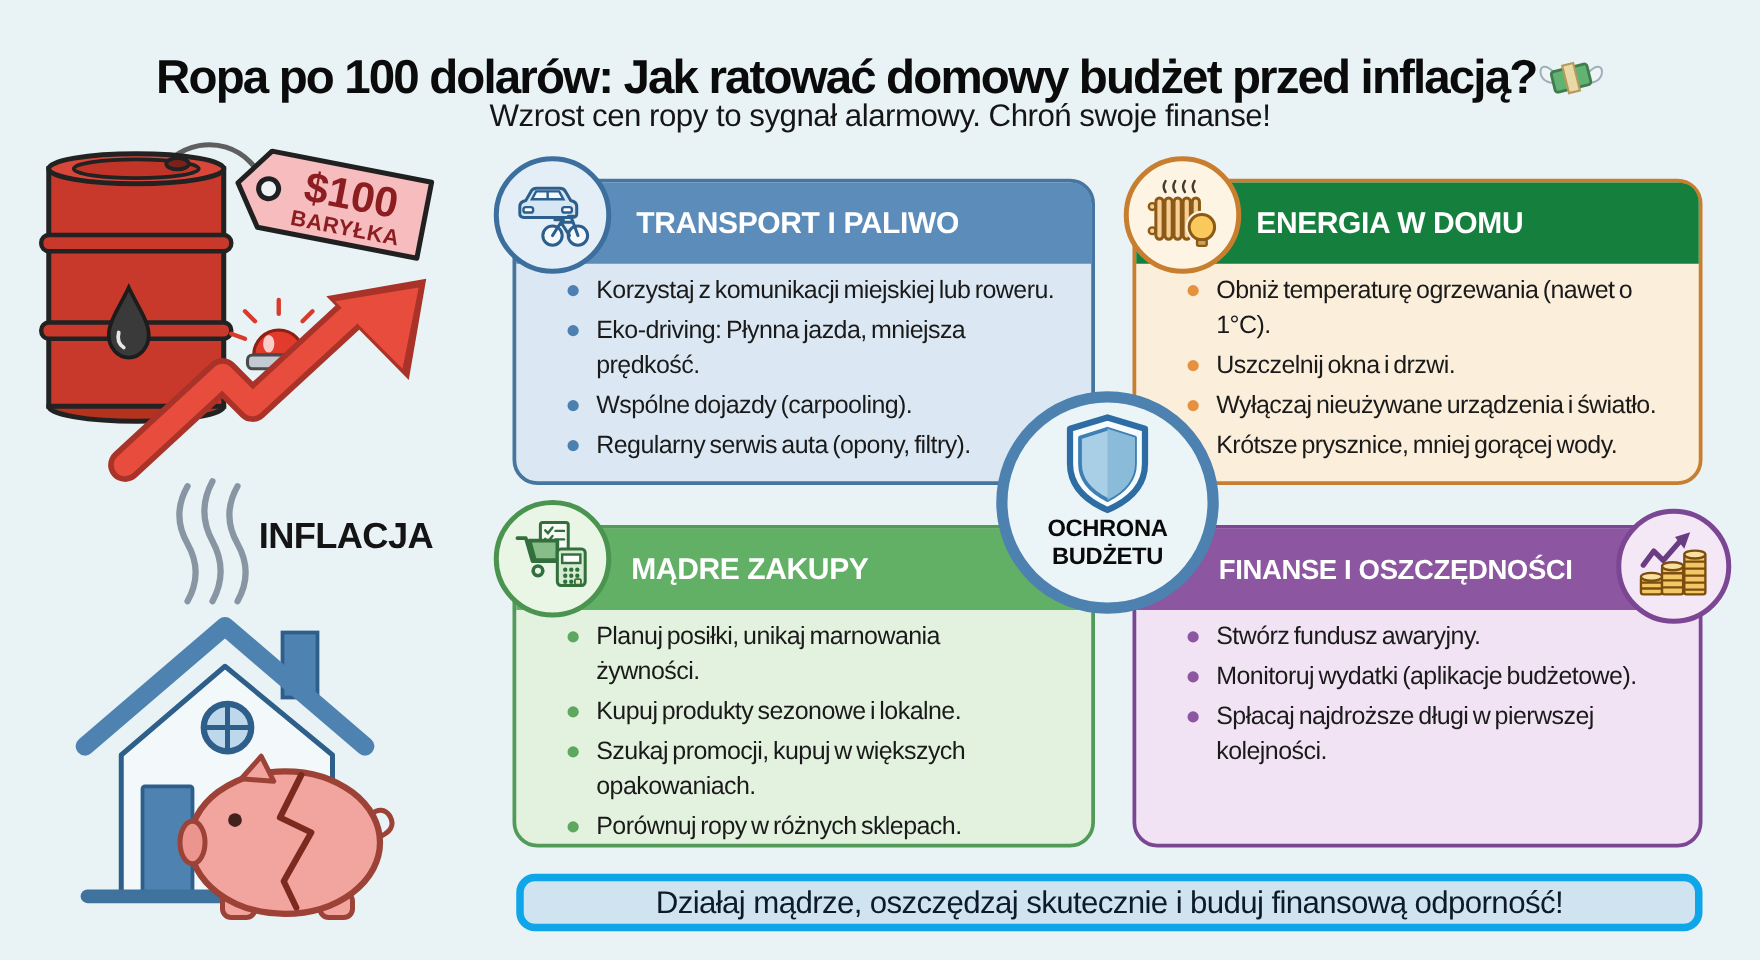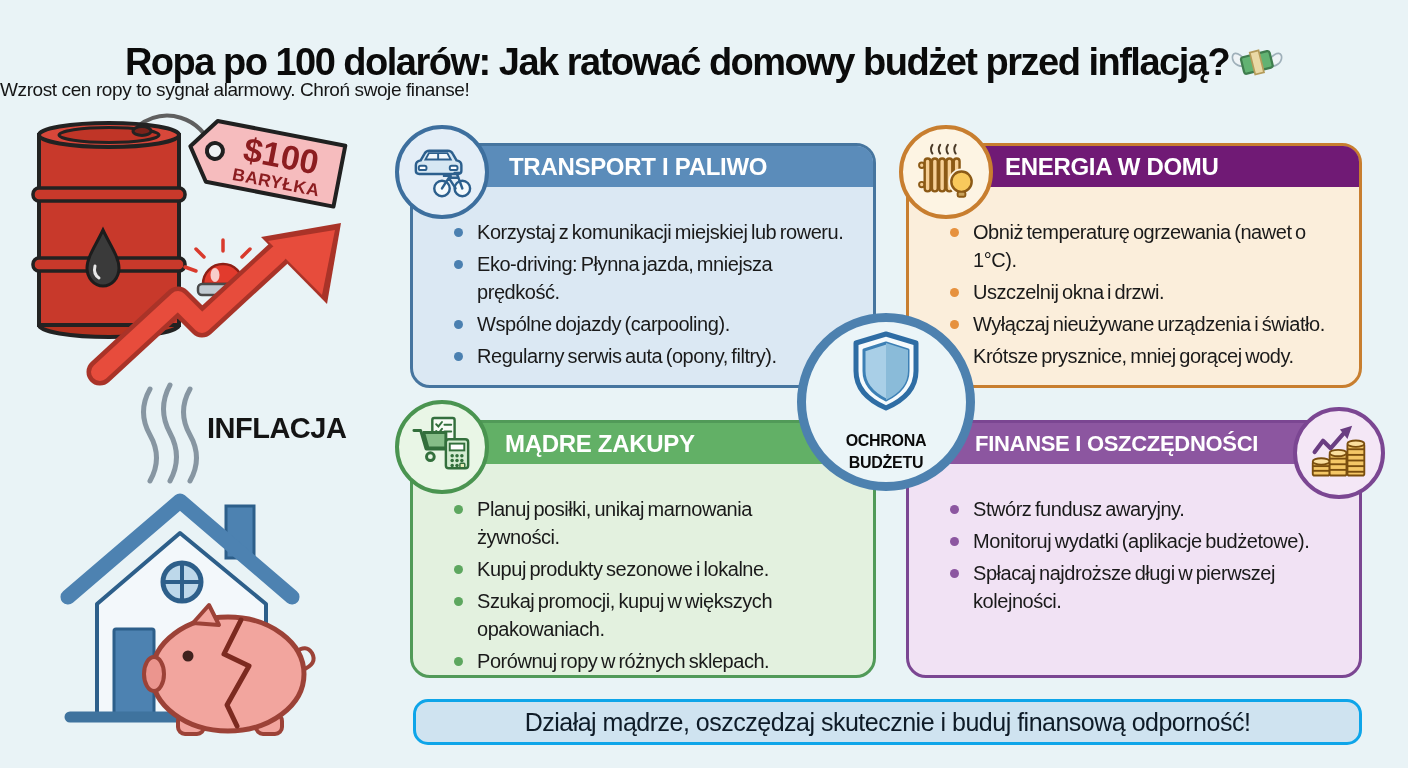--- a/index.html
+++ b/index.html
@@ -2,31 +2,31 @@
 <html><head>
 <meta charset="utf-8">
 <style>
   html,body{margin:0;padding:0;}
   body{width:1408px;height:768px;background:#e9f3f6;font-family:"Liberation Sans","DejaVu Sans",sans-serif;position:relative;overflow:hidden;}
   .stage{position:absolute;inset:0;}
 
   
   .title-row{position:absolute;top:16px;left:0;right:0;display:flex;justify-content:center;align-items:center;gap:2px;}
   .page-title{font-size:38px;font-weight:bold;letter-spacing:-1.5px;color:#0b0b0b;white-space:nowrap;}
-  .subtitle{position:absolute;top:79px;left:0;right:0;font-size:19px;letter-spacing:-0.4px;color:#151515;}
+  .subtitle{position:absolute;top:79px;left:0;right:0;text-align:center;font-size:25px;letter-spacing:-0.4px;color:#151515;}
 
   
   .card{position:absolute;box-sizing:border-box;border:3px solid;border-radius:20px;}
   .card-transport{left:410px;top:143px;width:466px;height:245px;background:#dbe8f3;border-color:#46759f;}
   .card-energy{left:906px;top:143px;width:456px;height:245px;background:#fbeedb;border-color:#c87e2f;}
   .card-shopping{left:410px;top:420px;width:466px;height:258px;background:#e3f1df;border-color:#519a58;}
   .card-finance{left:906px;top:420px;width:456px;height:258px;background:#f1e2f4;border-color:#7b4692;}
-  .card-header{position:absolute;top:0;left:0;right:0;height:41px;border-radius:16px 16px 0 0;display:flex;align-items:center;}
+  .card-header{position:absolute;top:0;left:0;right:0;height:65px;border-radius:16px 16px 0 0;display:flex;align-items:center;}
   .card-transport .card-header{background:#5b8cba;}
-  .card-energy .card-header{background:#701a75;}
+  .card-energy .card-header{background:#15803d;}
   .card-shopping .card-header{background:#62b066;}
   .card-finance .card-header{background:#8c56a0;}
   .card-title{margin:0;color:#ffffff;font-size:24px;font-weight:bold;letter-spacing:-0.3px;white-space:nowrap;}
   .card-transport .card-title,.card-energy .card-title{padding-left:96px;}
   .card-shopping .card-title{padding-left:92px;}
   .card-finance .card-title{padding-left:66px;font-size:22px;}
   .icon-circle{position:absolute;width:94px;height:94px;border-radius:50%;border:4px solid;box-sizing:border-box;display:flex;align-items:center;justify-content:center;z-index:3;background:#fff;}
   .card-transport .icon-circle{left:-18px;top:-21px;background:#e4eef7;border-color:#3d6f9e;}
   .card-energy .icon-circle{left:-10px;top:-21px;background:#fdf4e3;border-color:#c87e2f;}
   .card-shopping .icon-circle{left:-18px;top:-23px;background:#e9f6e6;border-color:#4a9450;}
@@ -38,24 +38,24 @@
   .card-transport li::before{background:#4b80b0;}
   .card-energy li::before{background:#e6913e;}
   .card-shopping li::before{background:#5da75f;}
   .card-finance li::before{background:#8c56a0;}
   .card-transport li{max-width:370px;}
   .card-shopping li{max-width:356px;}
   li.no-dot::before{display:none;}
 
   
   .center-badge{position:absolute;left:797px;top:313px;width:178px;height:178px;border-radius:50%;background:#ebf5f8;border:9px solid #4d81af;box-sizing:border-box;z-index:6;display:flex;flex-direction:column;align-items:center;text-align:center;}
-  .badge-text{font-size:16px;font-weight:bold;line-height:22px;letter-spacing:-0.3px;color:#0a0a0a;margin-top:19px;}
+  .badge-text{font-size:19px;font-weight:bold;line-height:22px;letter-spacing:-0.3px;color:#0a0a0a;margin-top:2px;}
 
   
-  .banner{position:absolute;left:413px;top:699px;width:949px;height:46px;background:#cfe3f0;border:3px solid #0ea5e9;border-radius:15px;box-sizing:border-box;display:flex;align-items:center;justify-content:center;font-size:25px;letter-spacing:-0.5px;color:#0e1b27;z-index:2;}
+  .banner{position:absolute;left:413px;top:699px;width:949px;height:46px;background:#cfe3f0;border:6px solid #0ea5e9;border-radius:15px;box-sizing:border-box;display:flex;align-items:center;justify-content:center;font-size:25px;letter-spacing:-0.5px;color:#0e1b27;z-index:2;}
 
   .illustration{position:absolute;left:0;top:108px;width:400px;height:660px;}
   svg text{font-family:"Liberation Sans","DejaVu Sans",sans-serif;}
 </style>
 </head>
 <body>
 
 <div class="stage">
 
   <div class="title-row">

